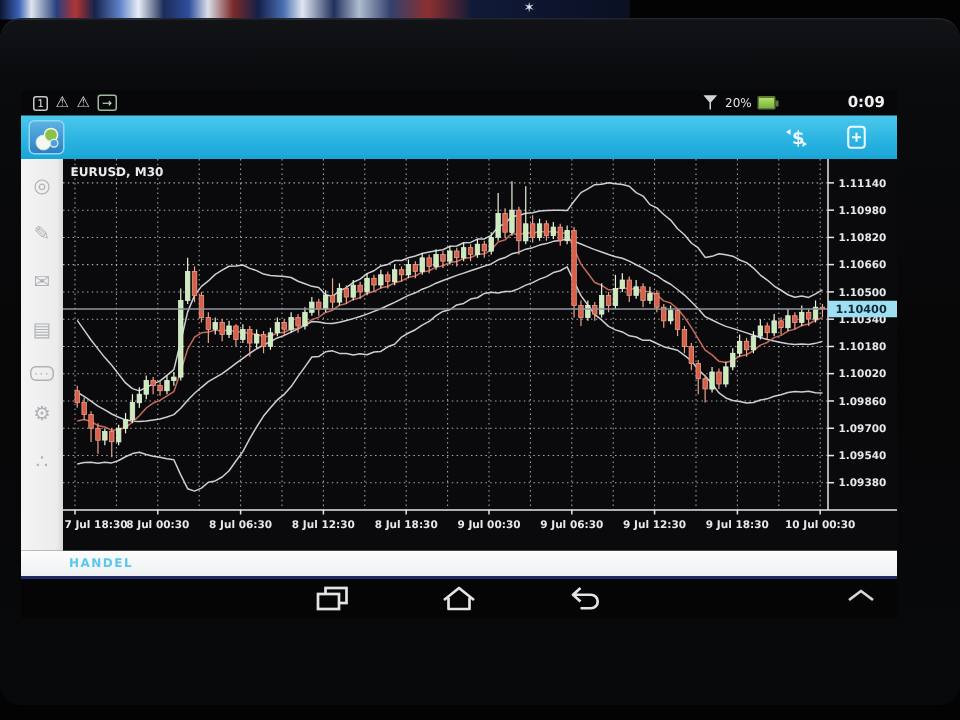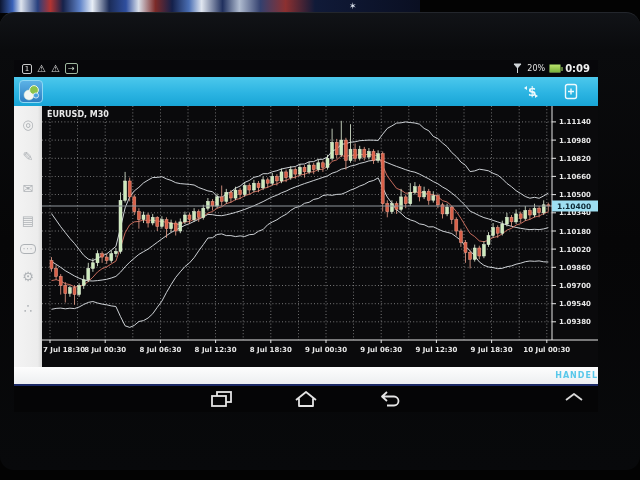--- a/index.html
+++ b/index.html
@@ -22,39 +22,39 @@
   #statusbar{height:17px;background:#07070a;display:flex;align-items:center;padding:0 8px;color:#d8d8d8;flex:0 0 auto;}
   .st-left{display:flex;align-items:center;gap:5px;}
   .st-right{margin-left:auto;display:flex;align-items:center;gap:4px;}
   .badge1{display:inline-block;min-width:10px;height:10px;border:1px solid #c9c9c9;border-radius:2px;
     font-size:7px;line-height:9px;text-align:center;color:#e0e0e0;}
   .warn{font-size:10px;color:#d8d8d8;line-height:10px;}
   .cast{font-size:8px;color:#cfe0cf;border:1px solid #9fb89f;border-radius:2px;padding:0 2px;line-height:9px;}
   .pct{font-size:8px;color:#e4e4e4;}
   .batt{width:12px;height:9px;border:1px solid #5a7a3a;border-radius:1px;background:linear-gradient(180deg,#b8e06a,#7ab33c);position:relative;}
   .batt:after{content:"";position:absolute;right:-3px;top:2px;width:2px;height:4px;background:#5a7a3a;}
-  .clock{font-size:10px;color:#f0f0f0;font-weight:bold;}
+  .clock{font-size:10px;color:#f0f0f0;font-weight:bold;margin-left:44px;}
   
   #toolbar{height:29px;background:linear-gradient(180deg,#4cc8ec 0%,#2cb4e2 55%,#18a5d6 100%);
     display:flex;align-items:center;padding:0 5px;flex:0 0 auto;}
   #appbtn{width:24px;height:23px;border-radius:4px;border:1px solid #8fd8f4;
     background:linear-gradient(180deg,#5cb2e6,#2e7fc2);display:flex;align-items:center;justify-content:center;}
   .tb-right{margin-left:auto;display:flex;align-items:center;gap:22px;margin-right:14px;}
   .tb-ic{color:#fff;opacity:.92;}
   
   #content{flex:1 1 auto;display:flex;min-height:0;}
   #sidebar{width:28px;background:linear-gradient(90deg,#f4f4f4 0%,#ececec 85%,#d8d8d8 100%);
     display:flex;flex-direction:column;align-items:center;padding-top:10px;gap:14px;flex:0 0 auto;}
   .sb-item{color:#aeb2b6;font-size:13px;line-height:14px;height:18px;display:flex;align-items:center;justify-content:center;cursor:pointer;}
   .sb-chat{font-size:8px;letter-spacing:1px;border:1.5px solid #aeb2b6;border-radius:4px;padding:0 2px;line-height:7px;height:10px;color:#aeb2b6;}
   #chartwrap{flex:1 1 auto;position:relative;background:#0a0a0c;}
   #chartsvg{display:block;}
   
   #bottombar{height:19px;background:linear-gradient(180deg,#fdfdfd,#edeff1);border-bottom:2px solid #1c2a66;
-    display:flex;align-items:center;padding-left:32px;flex:0 0 auto;justify-content:flex-end;}
+    display:flex;align-items:center;padding-left:32px;flex:0 0 auto;}
   #handel{font-size:8px;font-weight:bold;letter-spacing:1px;color:#59c8ea;}
   
   #navbar{flex:1 1 auto;background:#050506;display:flex;align-items:center;justify-content:center;gap:58px;position:relative;}
   .nav-btn{display:flex;align-items:center;justify-content:center;cursor:pointer;}
   #nav-expand{position:absolute;right:14px;top:6px;}
 </style>
 </head>
 <body>
 
 <div id="photo">

